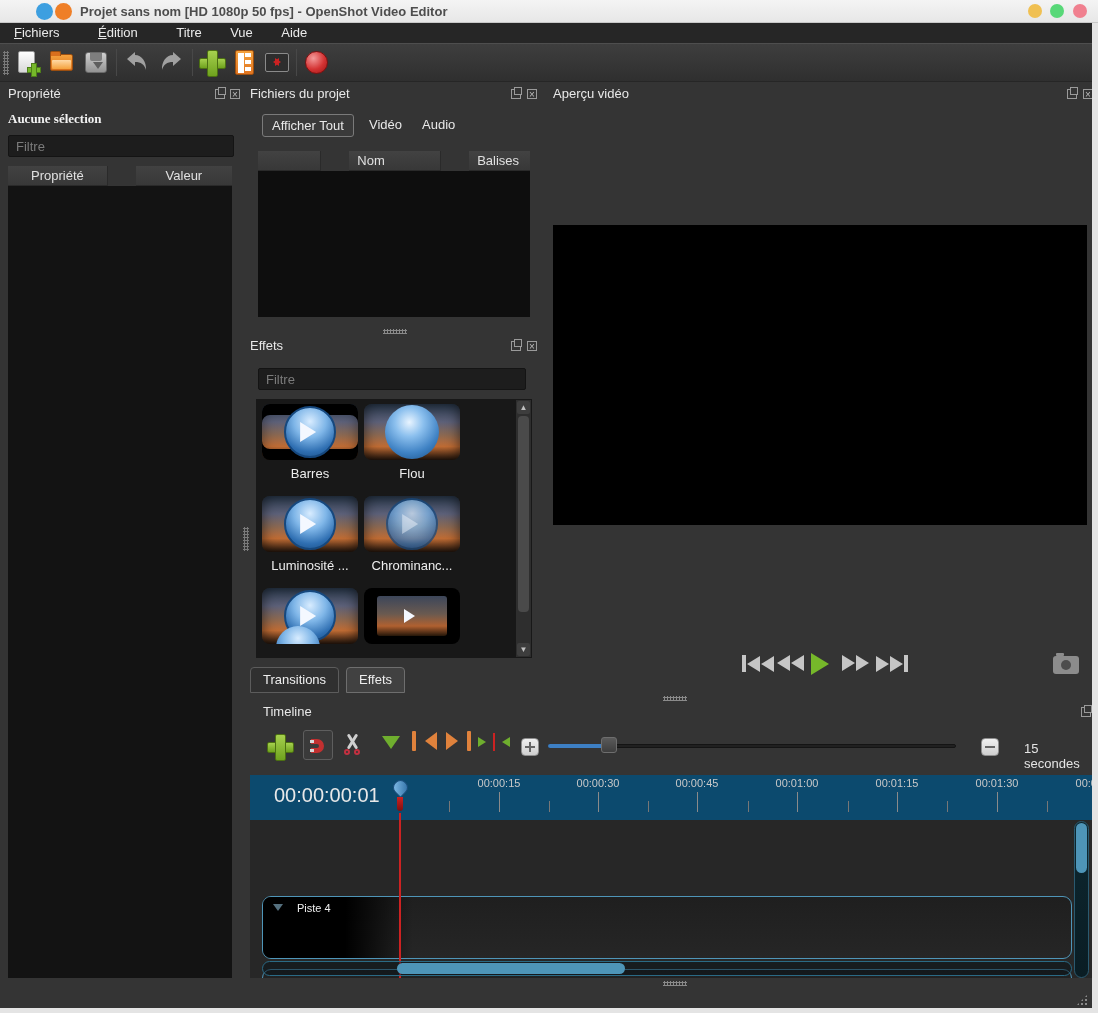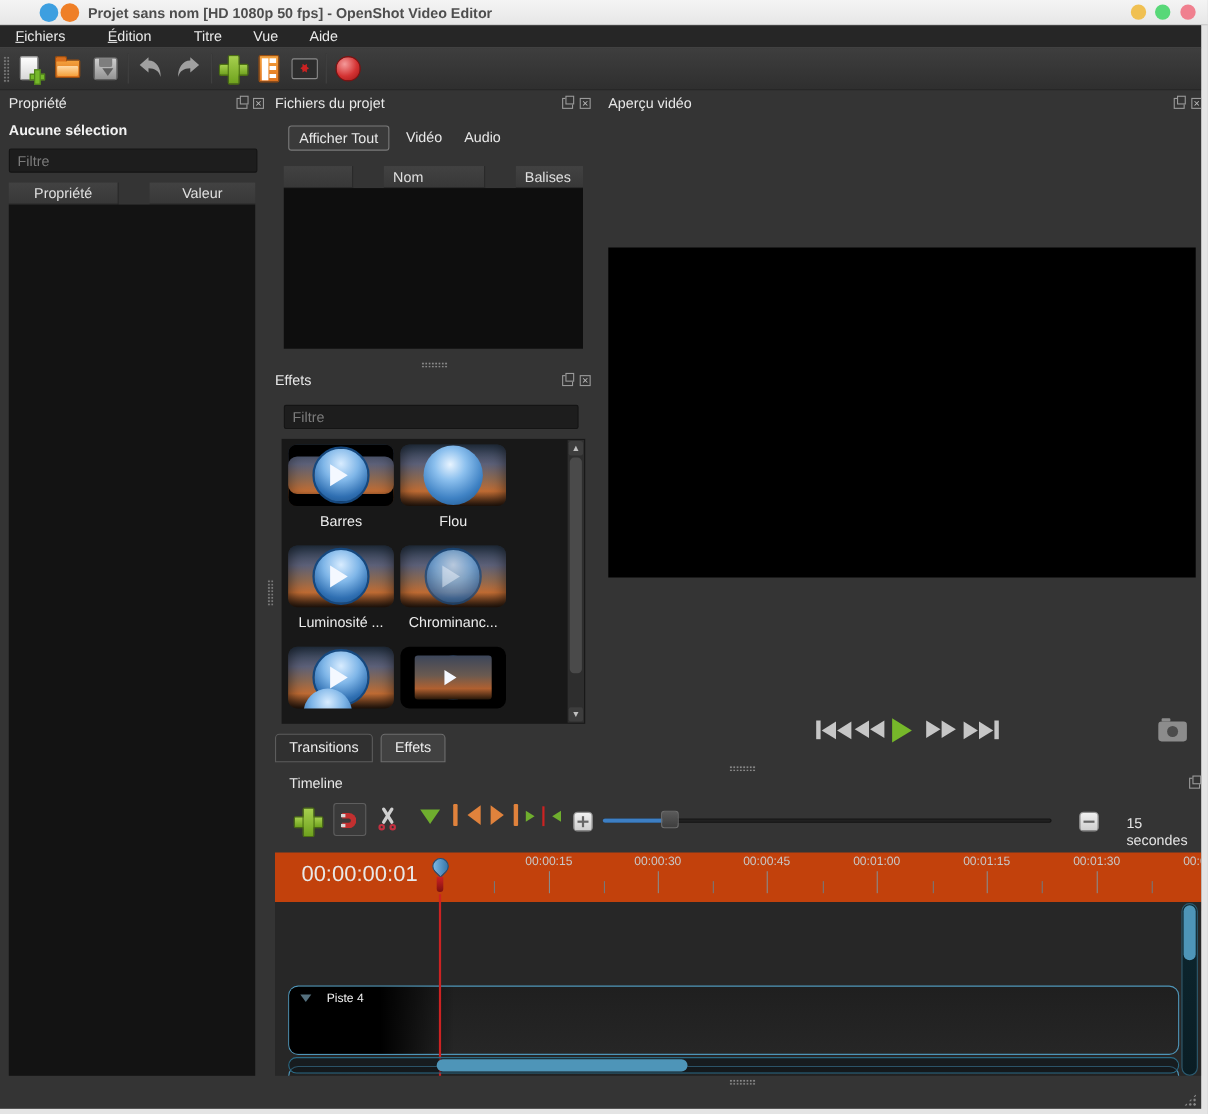--- a/index.html
+++ b/index.html
@@ -73,21 +73,21 @@
     background-image:radial-gradient(#8a8a8a 1px, transparent 1.2px); background-size:3px 3px; }
 
   .filter-input { position:absolute; background:#1d1d1d; border:1px solid #141414; border-radius:2px; color:#cfcfcf; font-size:13px; padding:0 7px; font-family:"Liberation Sans",sans-serif; }
   .filter-input::placeholder { color:#7b7b7b; }
 
   .th-row { position:absolute; display:flex;gap:28px; }
   .th-cell { background:linear-gradient(#424242,#383838); color:#e0e0e0; font-size:13px; padding:2px 8px; border-right:1px solid #2a2a2a; border-bottom:1px solid #2a2a2a; height:20px; }
 
   
   .props-body { position:absolute; left:8px; top:163px; width:224px; height:792px; background:#131313; }
-  .no-selection { position:absolute; left:8px; top:88px; color:#f2f2f2; font-weight:bold; font-size:13px; }
+  .no-selection { position:absolute; left:8px; top:88px; color:#f2f2f2; font-weight:bold; font-size:13px;font-family:Liberation Serif, serif; }
 
   
   .tab-pill { position:absolute; font-size:13px; color:#e8e8e8; padding:3px 9px; }
   .tab-pill.sel { border:1px solid #7a7a7a; border-radius:3px; background:#3a3a3a; }
   .files-body { position:absolute; left:258px; top:148px; width:272px; height:146px; background:#0e0e0e; }
 
   
   .fx-area { position:absolute; left:256px; top:376px; width:276px; height:259px; background:#181818; overflow:hidden; }
   .fx-scroll { position:absolute; right:1px; top:1px; width:15px; height:257px; background:#2e2e2e; }
   .fx-arrow { position:absolute; left:1px; width:13px; height:13px; background:#3d3d3d; color:#c0c0c0; font-size:8px; line-height:13px; text-align:center; border-radius:2px; }
@@ -151,21 +151,21 @@
   .cp-tri-l { width:0;height:0;border:5px solid transparent;border-right:8px solid #6fae2e; }
   .cp-line { width:2px; height:18px; background:#cc2222; margin:0 2px; }
   .zoom-sq { position:absolute; width:18px; height:18px; background:linear-gradient(#f0f0f0,#cfcfcf); border:1px solid #8e8e8e; border-radius:4px; }
   .zoom-sq::before { content:""; position:absolute; left:3px; top:7px; width:10px; height:2px; background:#666; }
   .zoom-sq.plus::after { content:""; position:absolute; left:7px; top:3px; width:2px; height:10px; background:#666; }
   .slider-track { position:absolute; left:548px; top:721px; width:408px; height:4px; background:#202020; border-radius:2px; border:1px solid #141414; }
   .slider-fill { position:absolute; left:548px; top:721px; width:60px; height:4px; background:#3d7fc4; border-radius:2px; }
   .slider-handle { position:absolute; left:601px; top:714px; width:16px; height:16px; background:linear-gradient(#5a5a5a,#3e3e3e); border:1px solid #6e6e6e; border-radius:3px; }
   .tl-scale-label { position:absolute; left:1004px; top:718px; color:#e4e4e4; font-size:13px;margin-left:20px; }
 
-  .ruler { position:absolute; left:250px; top:752px; width:842px; height:53px; background:#c2410c; overflow:hidden; }
+  .ruler { position:absolute; left:250px; top:752px; width:842px; height:53px; background:#0c4a6e; overflow:hidden; }
   .cur-time { position:absolute; left:24px; top:9px; color:#e8e8e8; font-size:20px; }
   .tick-label { position:absolute; top:2px; width:90px; text-align:center; color:#c8c8c8; font-size:11px; }
   .tick-maj { position:absolute; top:17px; width:1px; height:20px; background:#8a8a8a; }
   .tick-min { position:absolute; top:26px; width:1px; height:11px; background:#777; }
   .ph-marker { position:absolute; left:143px; top:5px; width:15px; height:15px; transform:rotate(-45deg);
     background:linear-gradient(135deg,#8ac4ee,#2a6aa0); border-radius:50% 50% 50% 0; border:1px solid #1c4f7c; }
   .ph-tip { position:absolute; left:147px; top:22px; width:6px; height:14px; background:linear-gradient(#cc2222,#7e1010); border-radius:0 0 3px 3px; }
 
   .tracks-area { position:absolute; left:250px; top:797px; width:842px; height:158px; background:#272727; overflow:hidden; }
   .track { position:absolute; left:12px; width:810px; border:1px solid #4e95b8; border-radius:9px;

